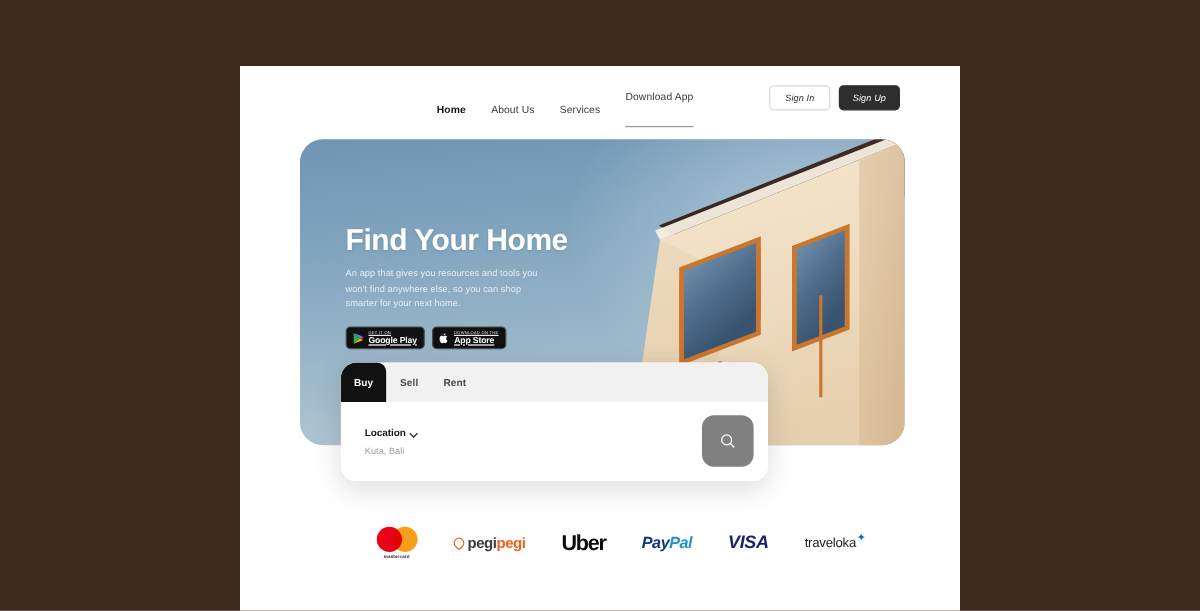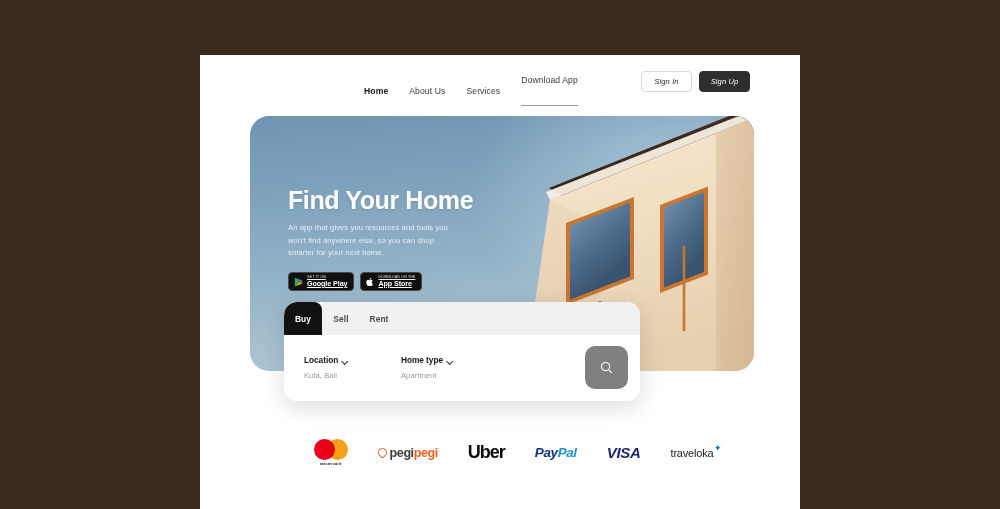--- a/index.html
+++ b/index.html
@@ -421,27 +421,20 @@
       <div class="tab-filler"></div>
     </div>
     <div class="filters">
       <div class="filter">
         <div class="filter-head">
           <span>Location</span>
           <span class="chev"></span>
         </div>
         <div class="filter-val">Kuta, Bali</div>
       </div>
-      <div class="filter">
-        <div class="filter-head">
-          <span>Home type</span>
-          <span class="chev"></span>
-        </div>
-        <div class="filter-val">Apartment</div>
-      </div>
       <div class="search-btn">
         <svg width="15" height="15" viewBox="0 0 24 24" fill="none">
           <circle cx="10.5" cy="10.5" r="6.6" stroke="#ffffff" stroke-width="1.7"></circle>
           <line x1="15.4" y1="15.4" x2="20" y2="20" stroke="#ffffff" stroke-width="1.7" stroke-linecap="round"></line>
         </svg>
       </div>
     </div>
   </div>
 
   <div class="logos">

